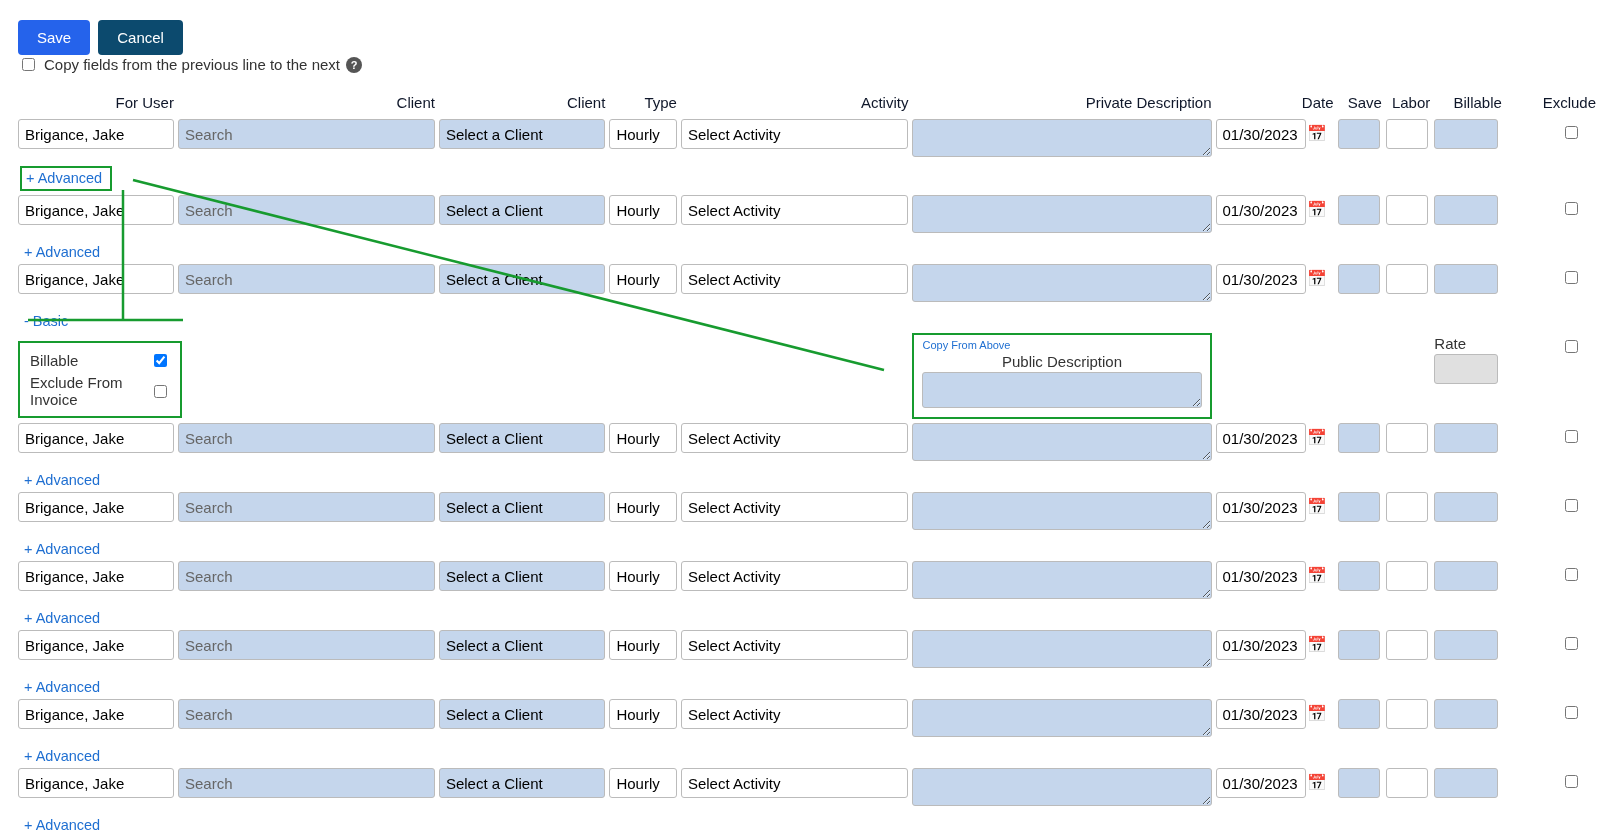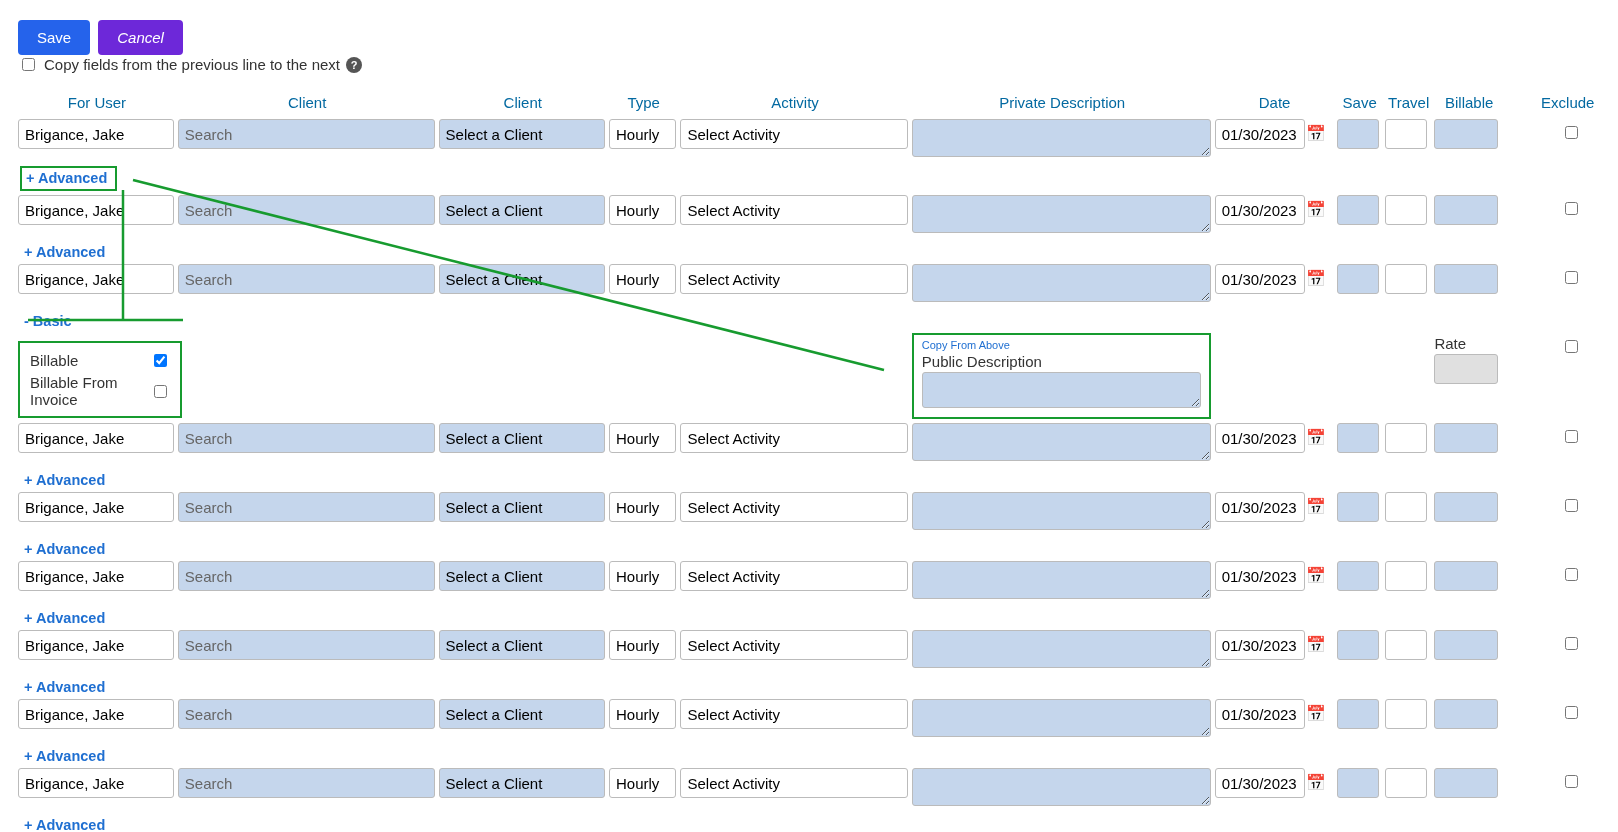--- a/index.html
+++ b/index.html
@@ -34,24 +34,23 @@
     font-size: 15px;
     border: 1px solid transparent;
     cursor: pointer;
   }
   .btn-primary {
     background: #2563eb;
     color: #fff;
     border-color: #2563eb;
   }
   .btn-secondary {
-    background: #6d28d9;
+    background: #0c4a6e;
     color: #fff;
     border-color: #aeb2b7;
-    font-style: italic;
   }
   .copy-row {
     display: flex;
     align-items: center;
     gap: 6px;
     margin-bottom: 16px;
     font-size: 15px;
   }
   .help-icon {
     display: inline-flex;
@@ -64,24 +63,24 @@
     color: #fff;
     font-size: 11px;
     font-weight: bold;
   }
   table.grid {
     width: 100%;
     border-collapse: separate;
     border-spacing: 0;
   }
   table.grid th {
-    text-align: center;
+    text-align: right;
     font-weight: 400;
     font-size: 15px;
-    color: #0369a1;
+    color: #0f172a;
     padding: 4px 4px 6px 2px;
     vertical-align: bottom;
   }
   table.grid td {
     padding: 2px 4px 2px 0;
     vertical-align: top;
   }
   .col-user    { width: 152px; }
   .col-client  { width: 248px; }
   .col-matter  { width: 162px; }
@@ -138,21 +137,20 @@
     border: 1px solid #bbb;
     border-radius: 3px;
   }
   .billable-box { width: 64px; }
   .adv-link {
     color: #1f6fd1;
     font-size: 14.5px;
     cursor: pointer;
     padding: 4px 0 0 6px;
     display: inline-block;
-    font-weight: bold;
   }
   .adv-link.boxed {
     border: 2.5px solid #179b2f;
     padding: 2px 8px 3px 4px;
     margin: 2px 0 0 2px;
     position: relative;
     z-index: 3;
   }
   
   .adv-panel {
@@ -179,20 +177,21 @@
     font-size: 11px;
     display: block;
     margin-bottom: 2px;
     cursor: pointer;
   }
   .pub-box .lbl {
     font-size: 15px;
     color: #333;
     margin-bottom: 2px;
     display: block;
+    text-align: center;
   }
   .rate-lbl {
     font-size: 15px;
     color: #333;
     margin-bottom: 2px;
     display: block;
   }
   .override-cell { text-align: center; padding-top: 6px !important;}
   td.override-cell input { margin-left: 12px;}
   
@@ -248,21 +247,21 @@
   <thead>
     <tr>
       <th>For User</th>
       <th>Client</th>
       <th>Client</th>
       <th>Type</th>
       <th>Activity</th>
       <th>Private Description</th>
       <th>Date</th>
       <th>Save</th>
-      <th>Travel</th>
+      <th>Labor</th>
       <th>Billable</th>
       <th></th>
       <th>Exclude</th>
     </tr>
   </thead>
   <tbody id="rows-body">
       <tr>
     <td><input class="text-box" value="Brigance, Jake" style=""></td>
     <td><input class="text-box blue-bg" placeholder="Search" style=""></td>
     <td><input class="text-box blue-bg" value="Select a Client" style=""></td>
@@ -347,21 +346,21 @@
         <td colspan="12"><span class="adv-link">- Basic</span></td>
       </tr>
   <tr>
     <td colspan="2" style="vertical-align:top;">
       <div class="adv-panel">
         <div class="row">
           <span>Billable</span>
           <input type="checkbox" checked="" style="">
         </div>
         <div class="row">
-          <span style="max-width:100px">Billable From Invoice</span>
+          <span style="max-width:100px">Exclude From Invoice</span>
           <input type="checkbox" style="">
         </div>
       </div>
     </td>
     <td></td>
         <td></td>
         <td></td>
     <td style="vertical-align:bottom;">
       <div class="pub-box">
         <span class="copy-link">Copy From Above</span>

